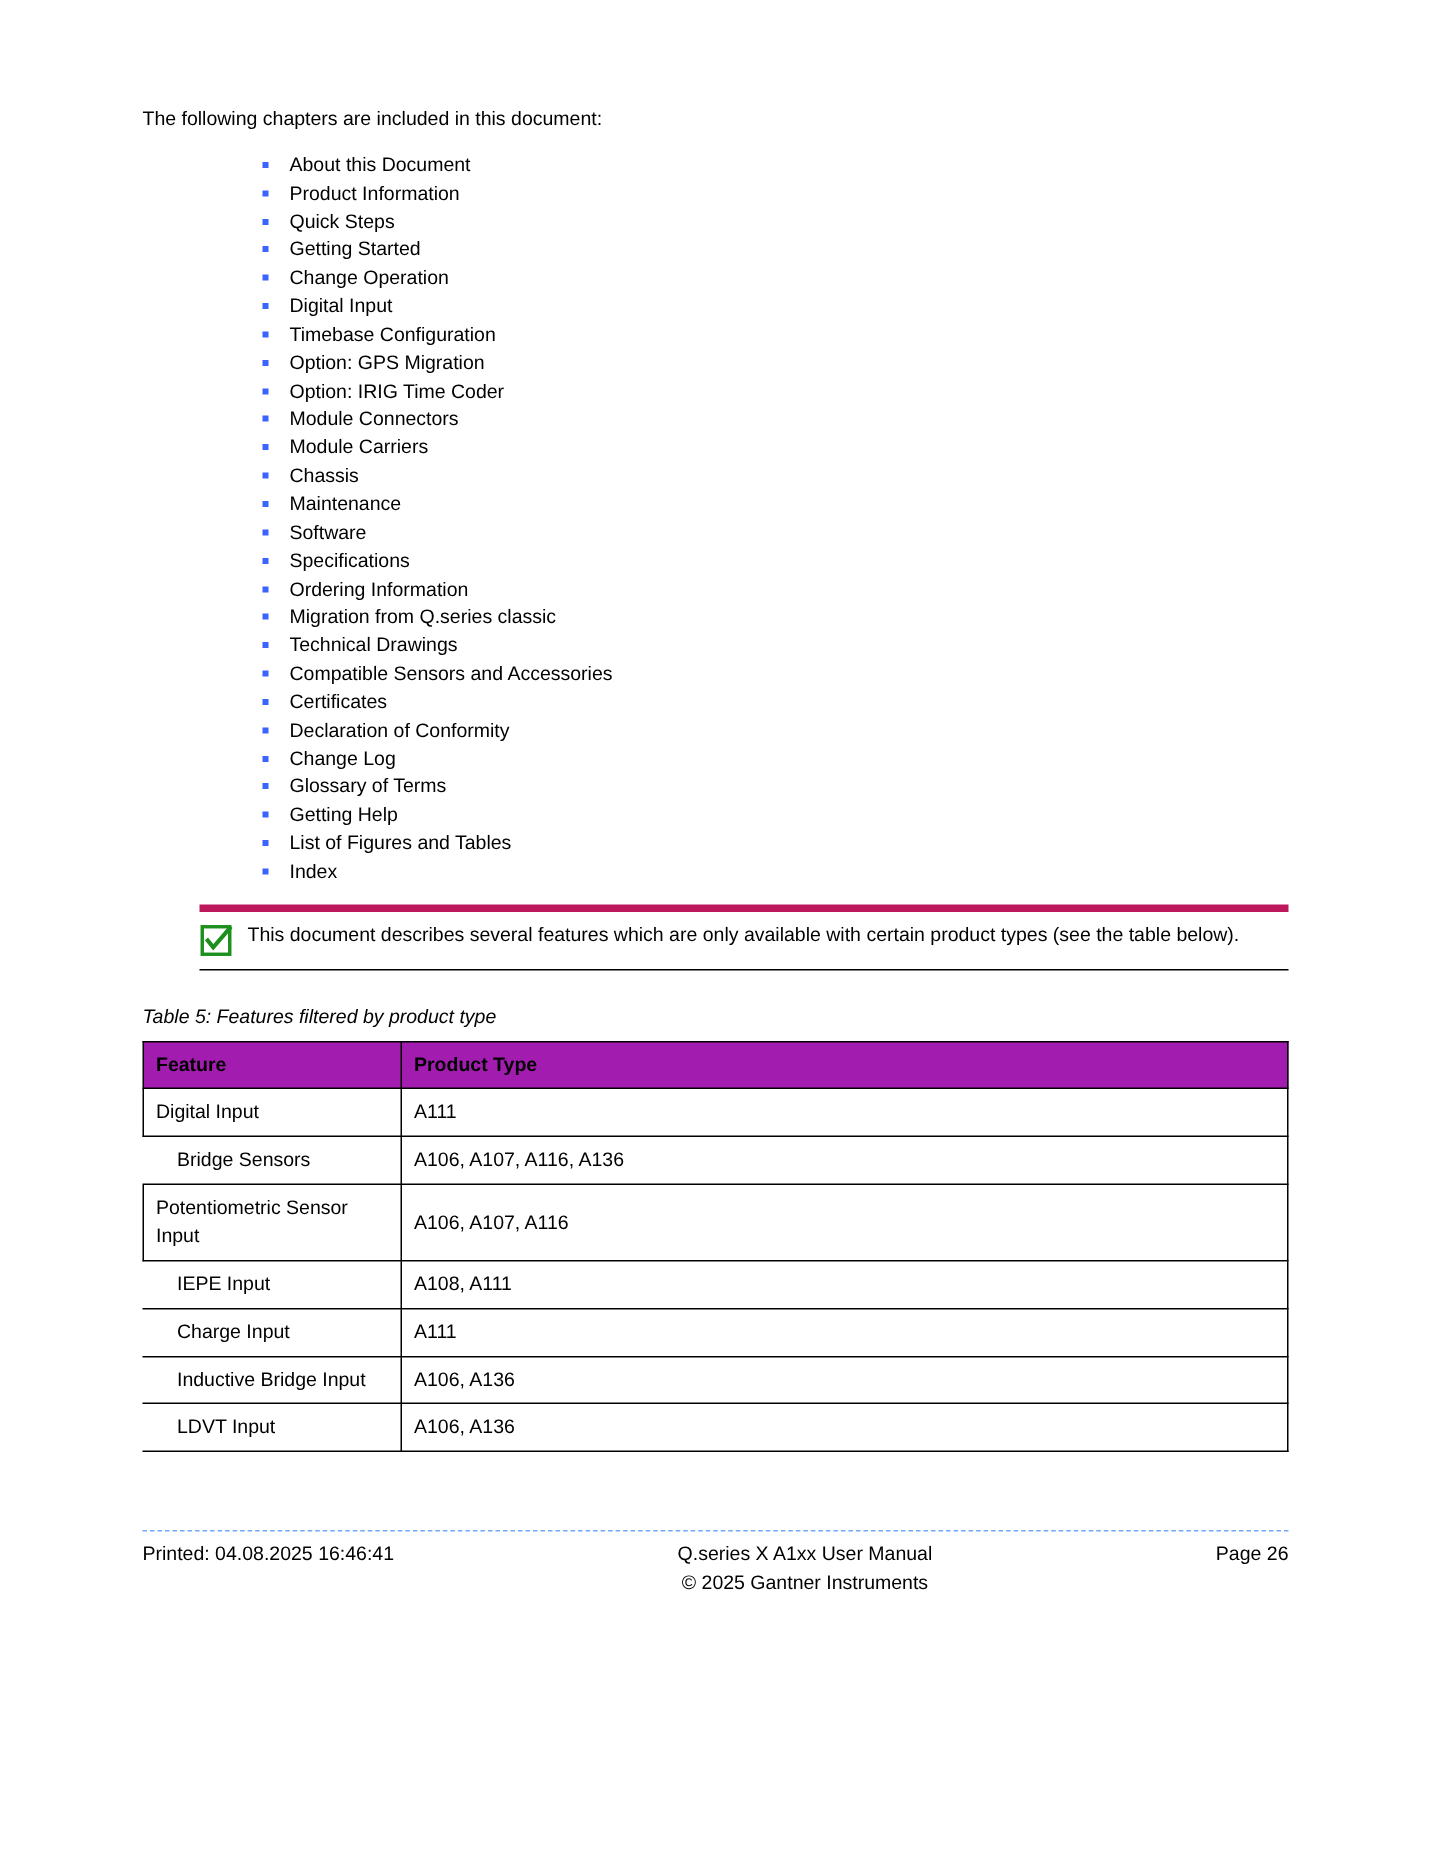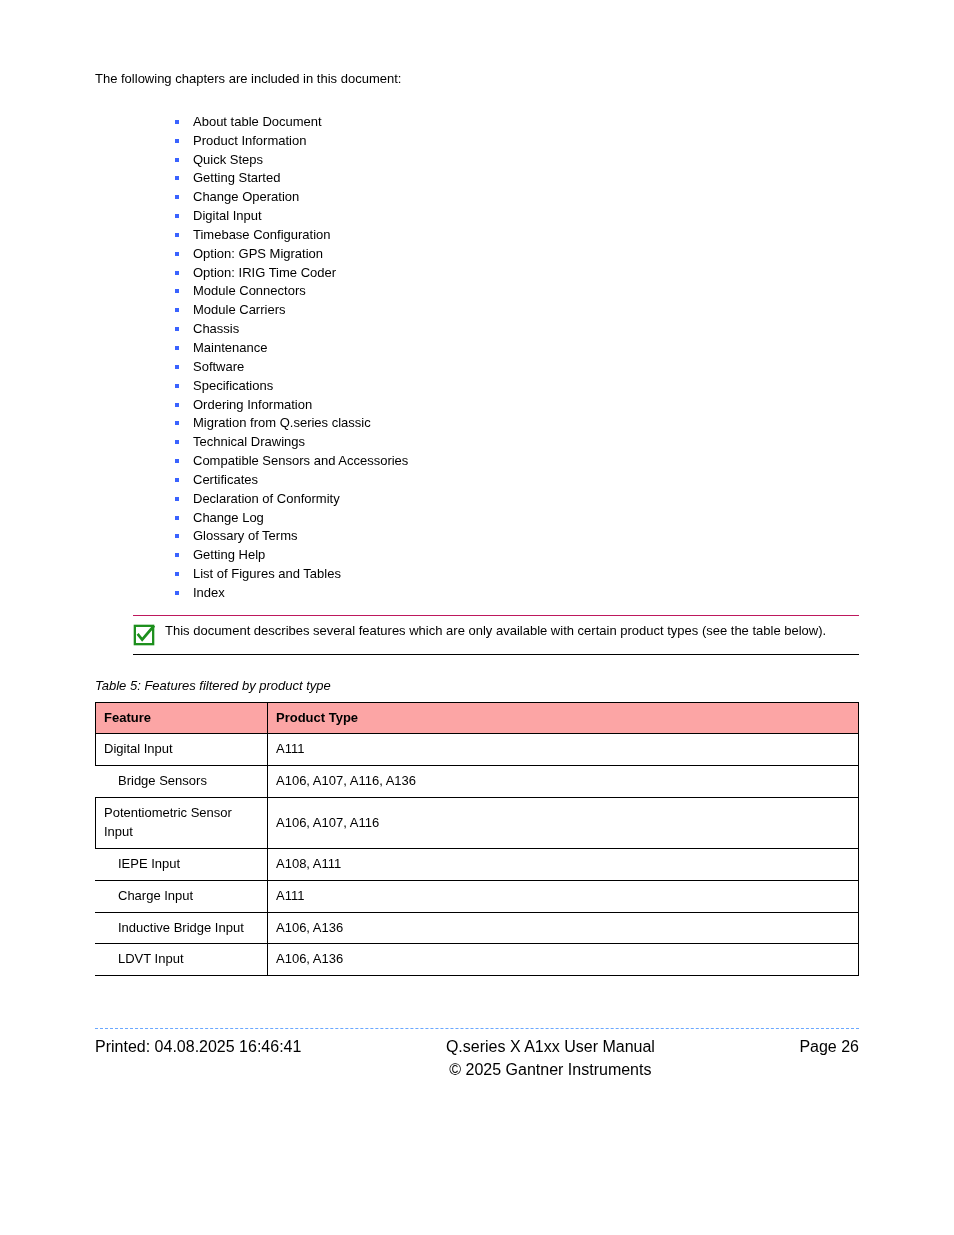--- a/index.html
+++ b/index.html
@@ -10,41 +10,41 @@
     color: #000;
     width: 954px;
   }
   .page {
     width: 954px;
     padding: 70px 95px 40px 95px;
     box-sizing: border-box;
     font-size: 13px;
     line-height: 1.45;
   }
-  .intro { margin: 0 0 24px 0; }
+  .intro { margin: 0 0 12px 0; }
   .bullets { margin: 0 0 6px 0; padding: 0 0 0 80px; }
   .bullets li {
     position: relative;
     list-style: none;
     padding: 0 0 0 18px;
     margin: 0;
     line-height: 1.45;
   }
   .bullets li::before {
     content: "";
     position: absolute;
     left: 0;
     top: 7px;
     width: 4px;
     height: 4px;
     background: #3a63ff;
   }
   .note-block {
     margin: 12px 0 0 38px;
-    border-top: 1px solid #be185d;
+    border-top: 5px solid #be185d;
     border-bottom: 1px solid #000;
     padding: 6px 0 8px 0;
   }
   .note-line {
     display: flex;
     align-items: flex-start;
     gap: 10px;
   }
   .note-icon {
     flex: 0 0 auto;
@@ -62,52 +62,52 @@
     border-collapse: collapse;
     font-size: 13px;
   }
   table.featuretbl th, table.featuretbl td {
     border: 1px solid #000;
     padding: 6px 8px;
     text-align: left;
     vertical-align: middle;
   }
   table.featuretbl th {
-    background: #fca5a5;
+    background: #a21caf;
     font-weight: bold;
   }
   table.featuretbl th.col-feature { width: 155px; }
   table.featuretbl td.indent {
     padding-left: 22px;
     border-left-color: #fff;
   }
   tr.pt-row td:first-child {
     background: #fff;
   }
   .footer {
     margin-top: 52px;
     padding-top: 6px;
     border-top: 1px dashed #6aa8ff;
     display: flex;
     justify-content: center;
-    font-size: 16px;
+    font-size: 13px;
     color: #000;
   }
   .footer .mid { text-align: center; flex: 1; }
   .footer .left, .footer .right { flex: 0 0 auto; }
   .nowrap { white-space: nowrap; }
 </style>
 </head>
 <body>
 <div class="page">
 
   <p class="intro">The following chapters are included in this document:</p>
 
   <ul class="bullets" id="bullet-list">
-      <li>About table Document</li>
+      <li>About this Document</li>
       <li>Product Information</li>
       <li>Quick Steps</li>
       <li>Getting Started</li>
       <li>Change Operation</li>
       <li>Digital Input</li>
       <li>Timebase Configuration</li>
       <li>Option: GPS Migration</li>
       <li>Option: IRIG Time Coder</li>
       <li>Module Connectors</li>
       <li>Module Carriers</li>

